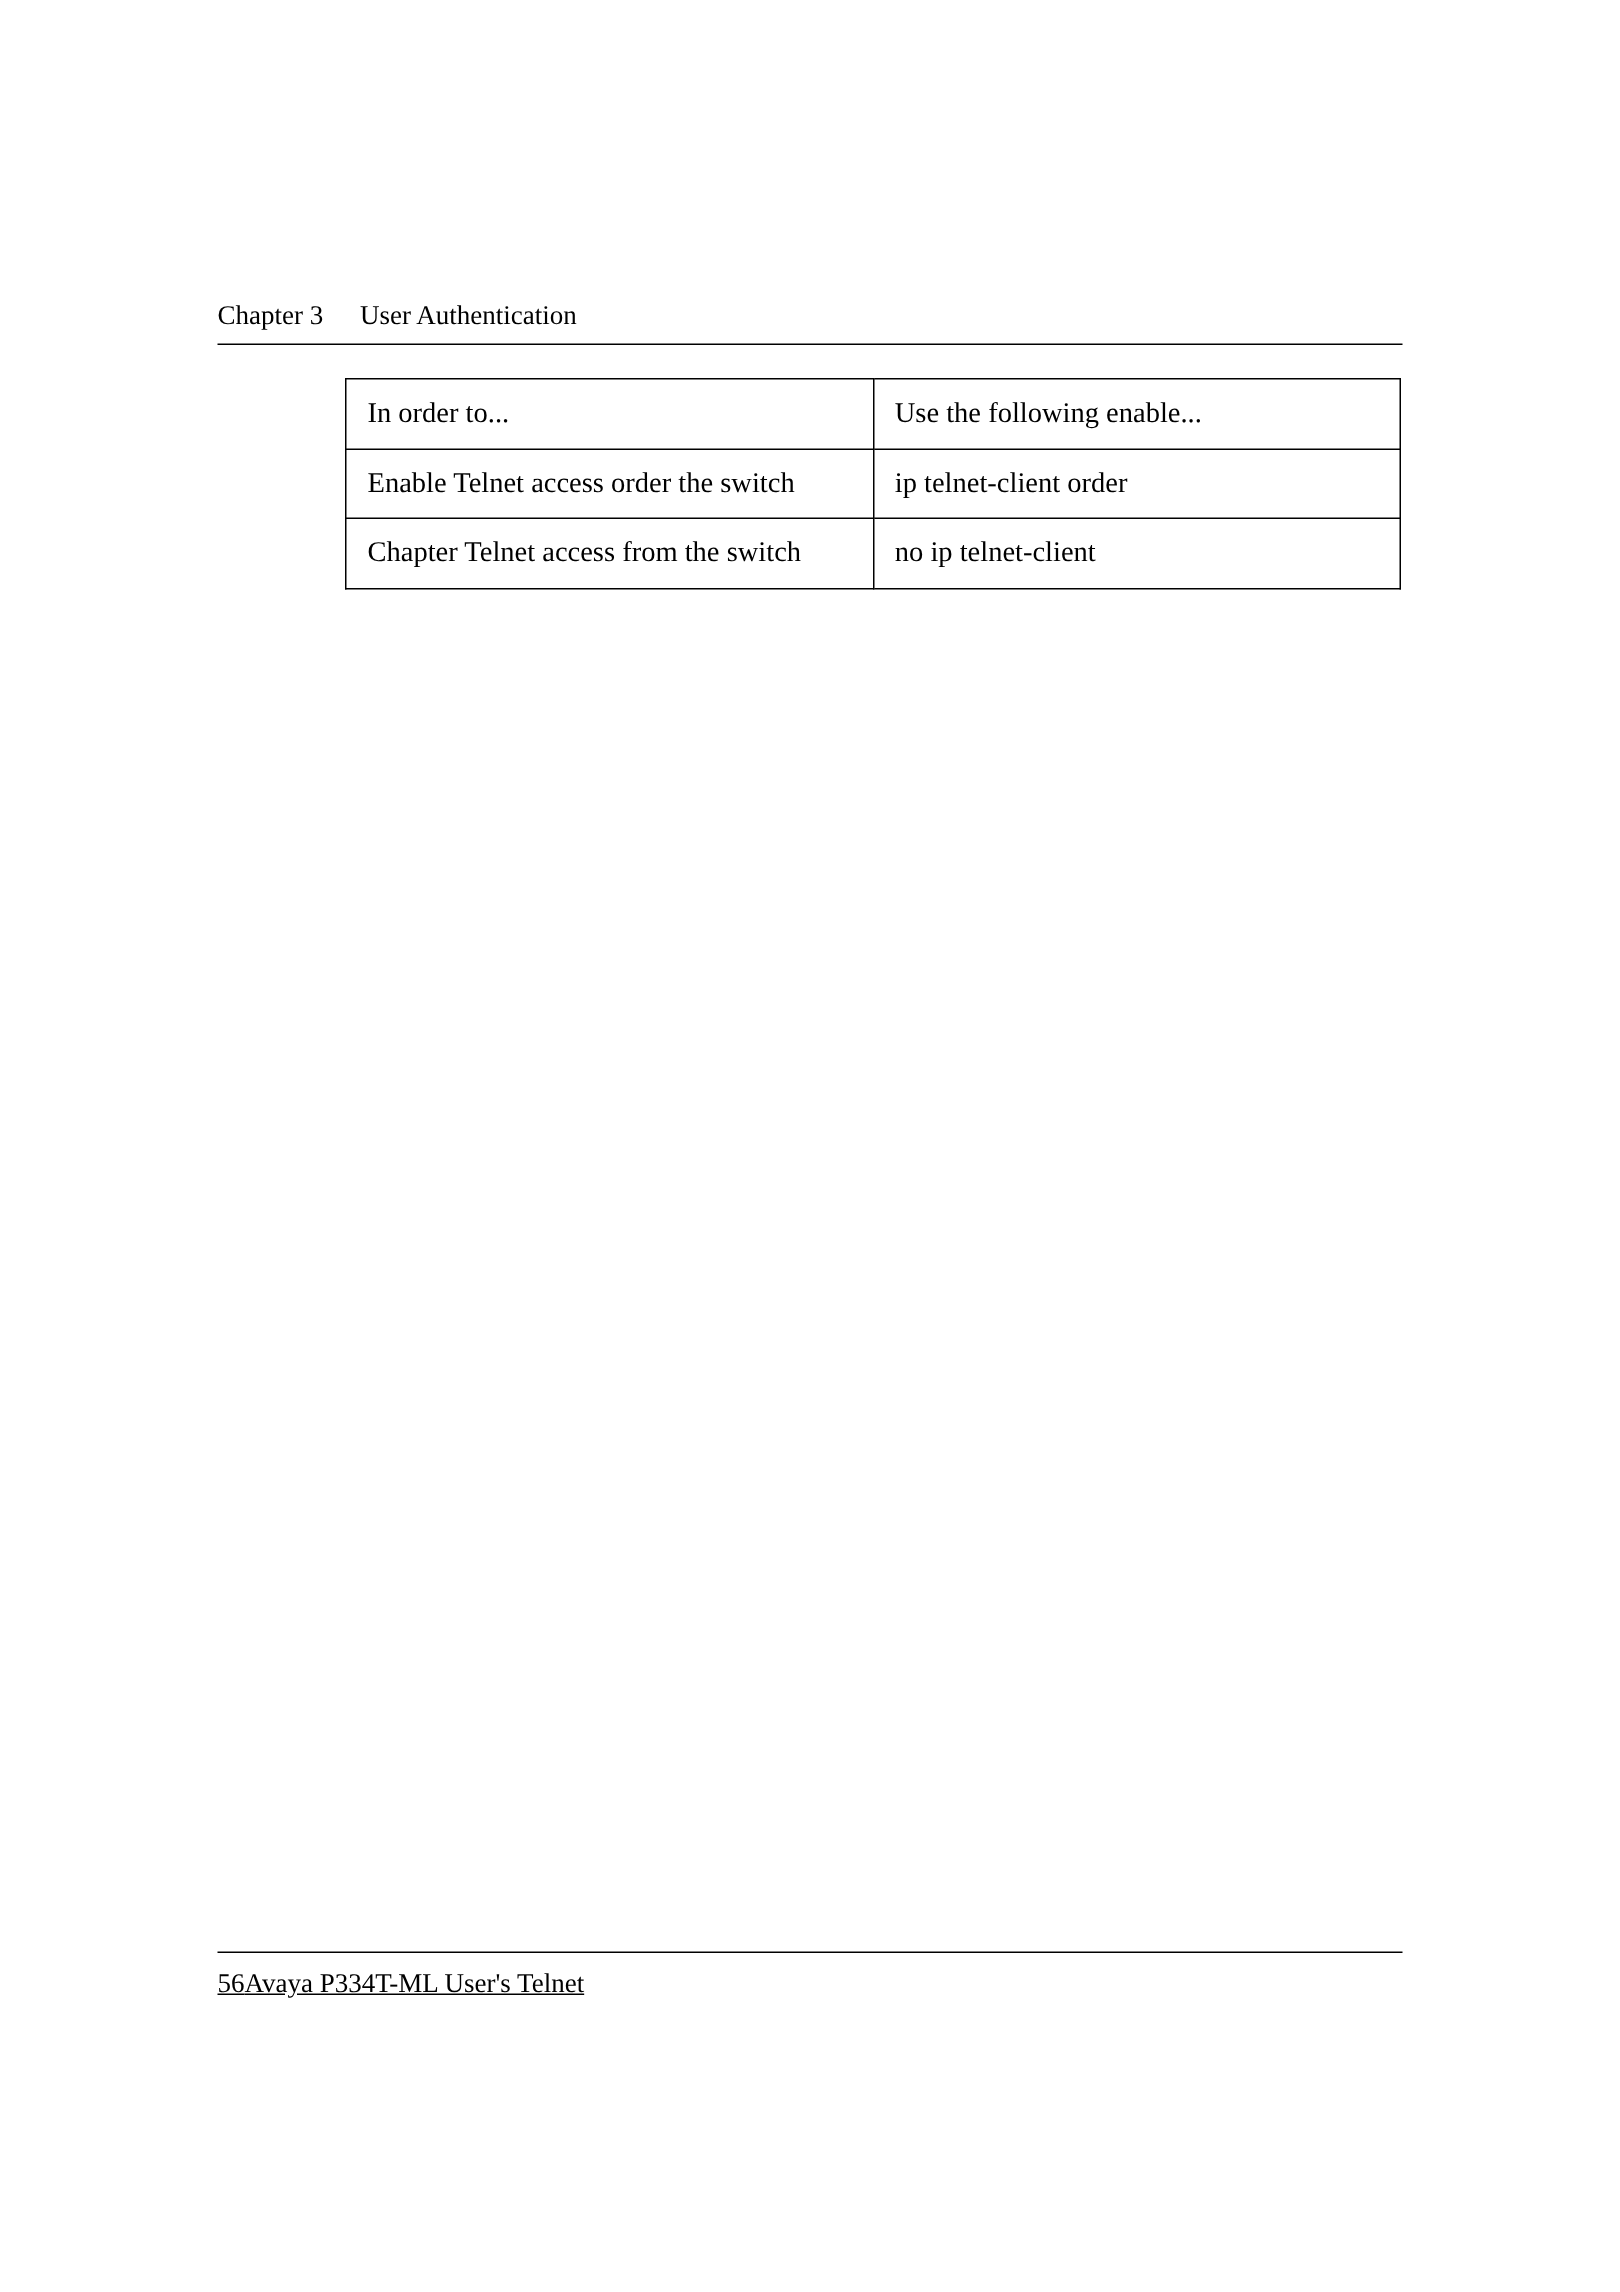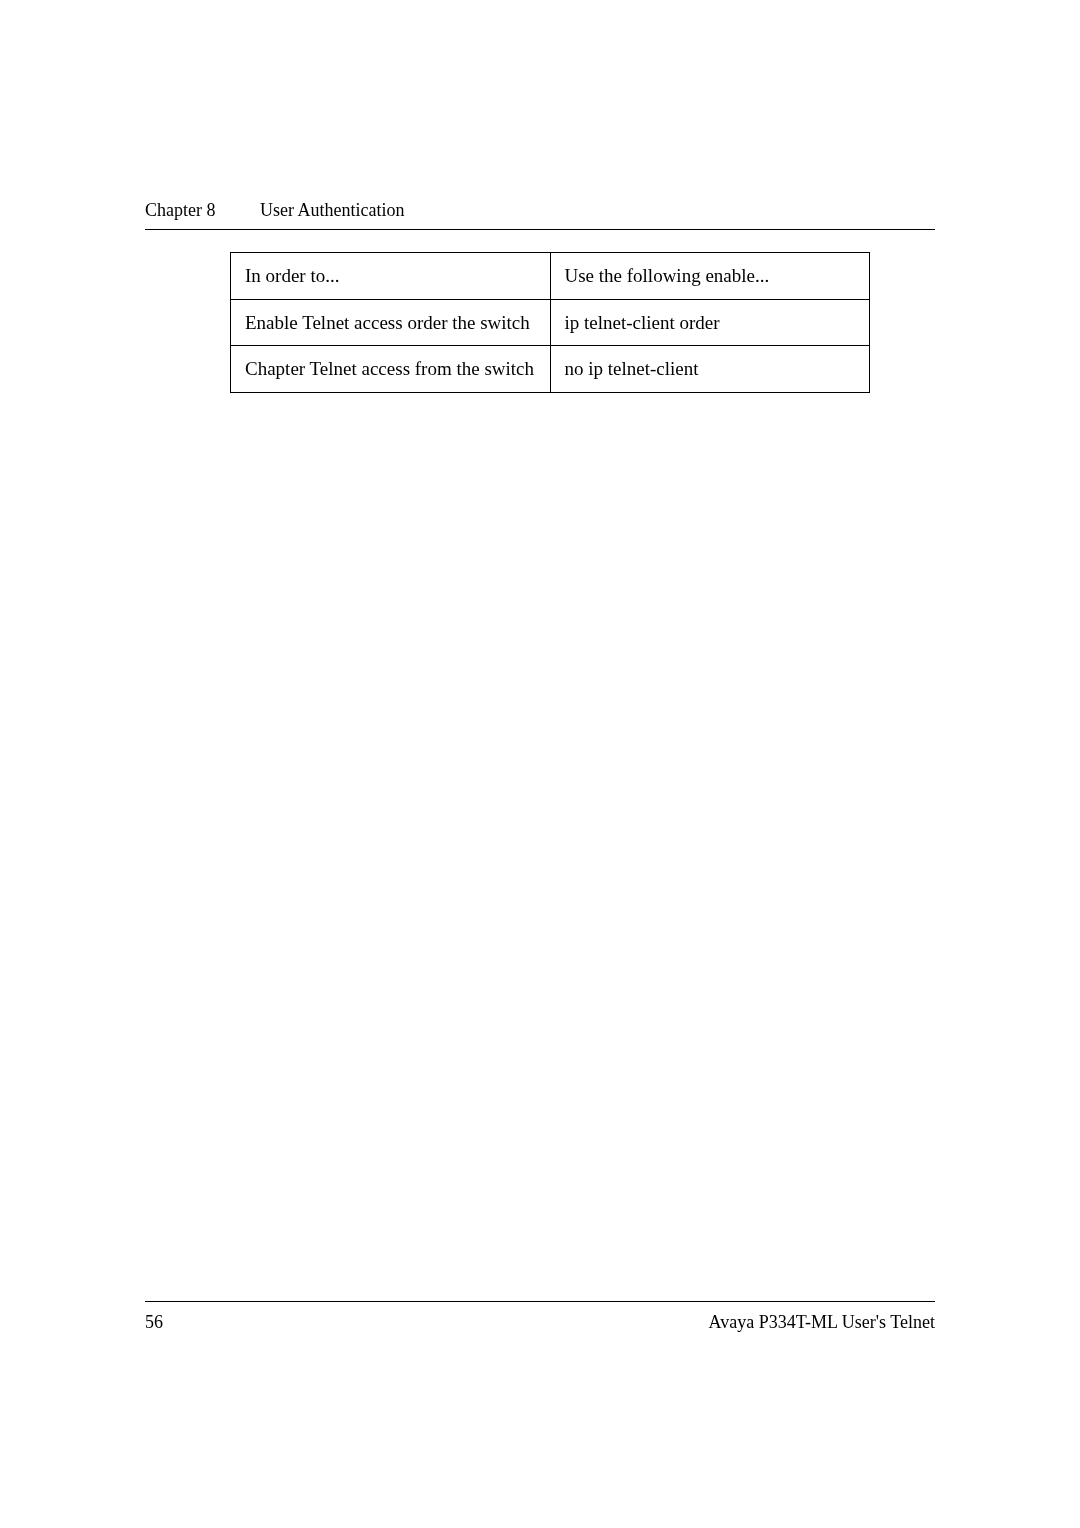--- a/index.html
+++ b/index.html
@@ -23,31 +23,31 @@
     }
     .header-line {
       font-size: 18px;
       margin-bottom: 8px;
     }
     .header-chapter {
       display: inline;
     }
     .header-title {
       display: inline;
-      margin-left: 40px;
+      margin-left: 20px;
     }
     .header-rule {
       border: none;
       border-top: 1.5px solid #000;
       margin-bottom: 22px;
     }
     .content-table {
       margin-left: 85px;
       border-collapse: collapse;
-      width: 640px;
+      width: 704px;
       font-family: Liberation Serif, serif;
     }
     .content-table td {
       border: 1.5px solid #000;
       padding: 10px 14px;
       font-size: 19px;
       vertical-align: top;
       line-height: 1.35;
     }
     .content-table .col1 {
@@ -62,37 +62,38 @@
       left: 145px;
       right: 145px;
     }
     .footer-rule {
       border: none;
       border-top: 1.5px solid #000;
       margin-bottom: 10px;
     }
     .footer-row {
       display: flex;
-      justify-content: space-between;
+      justify-content: flex-start;
       font-size: 18px;
+      text-decoration: underline;
     }
     .page-number {
       font-weight: normal;
     }
     .footer-title {
       font-weight: normal;
     }
   </style>
 </head>
 <body>
 
 <div class="page">
 
   <div class="header-line">
-    <span class="header-chapter">Chapter 8</span>
+    <span class="header-chapter">Chapter 3</span>
     <span class="header-title">User Authentication</span>
   </div>
   <hr class="header-rule">
 
   <table class="content-table">
     <tbody>
         <tr>
       <td class="col1">In order to...</td>
       <td class="col2">Use the following enable...</td>
     </tr>

